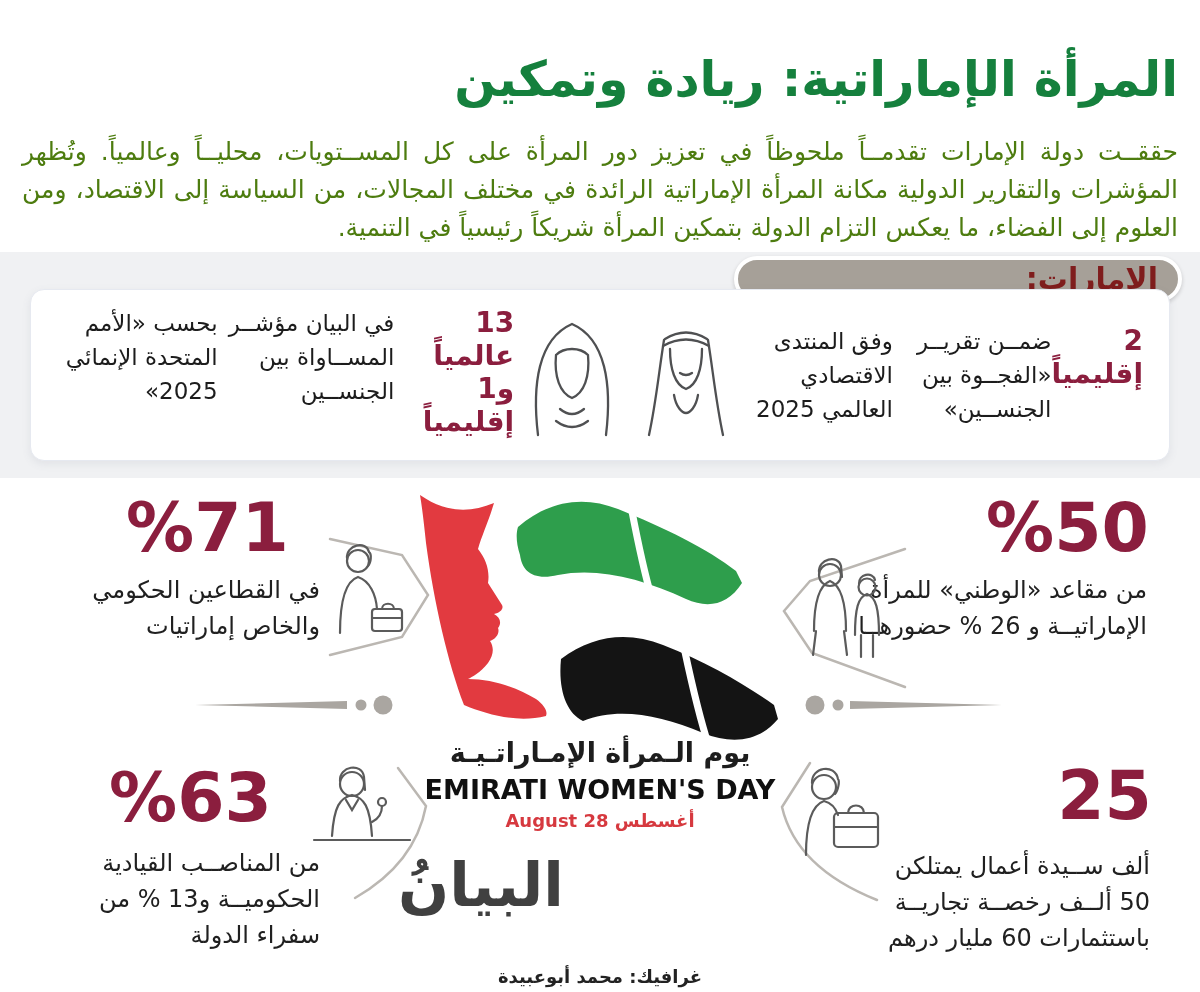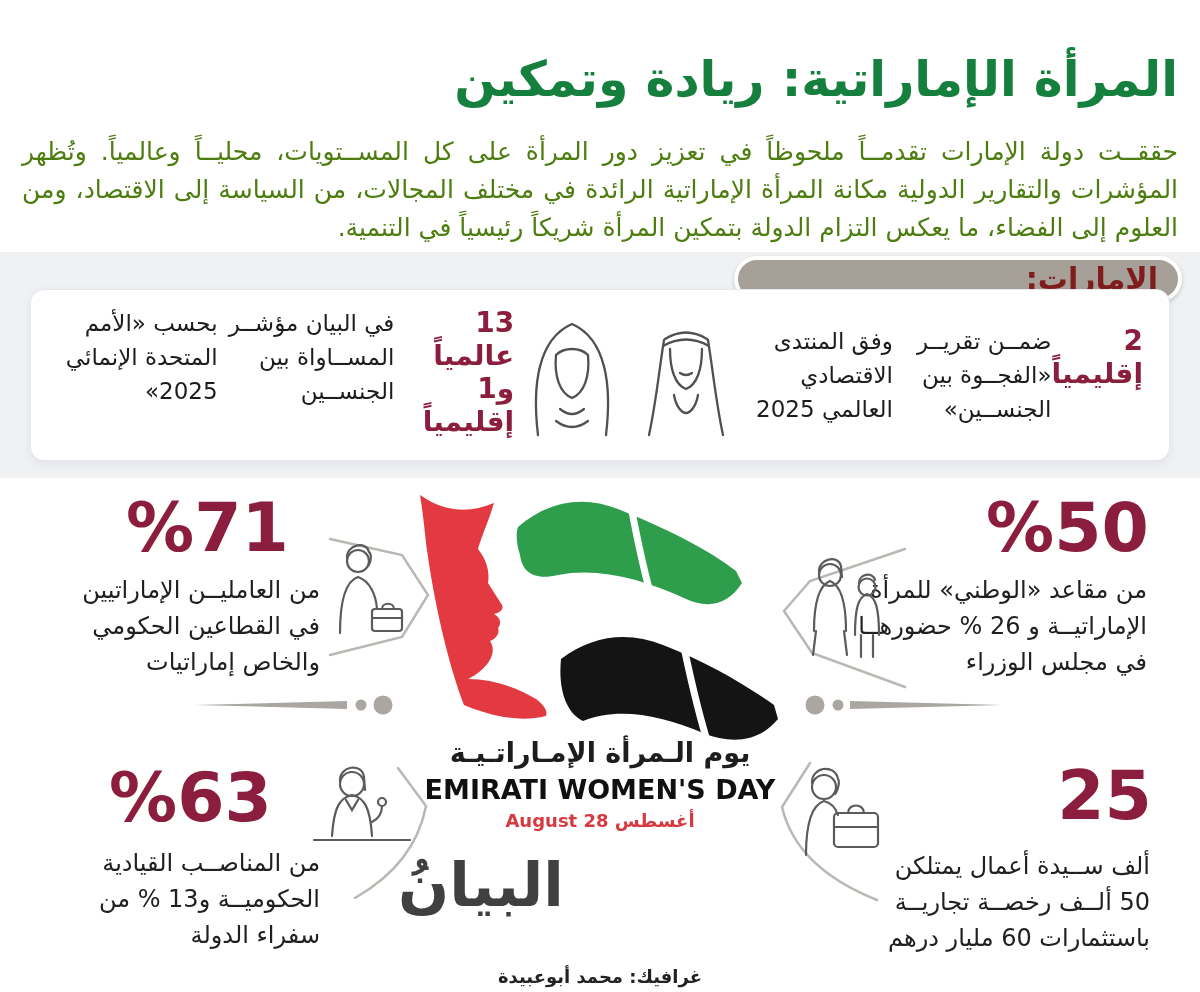--- a/index.html
+++ b/index.html
@@ -142,21 +142,20 @@
   <div class="abs" style="left:802px;top:694px;">
     <svg width="200" height="22" viewBox="0 0 200 22">
       <circle cx="13" cy="11" r="9.5" fill="#aaa6a1"></circle>
       <circle cx="36" cy="11" r="5.5" fill="#aaa6a1"></circle>
       <polygon points="48,7 200,11 48,15" fill="#aaa6a1"></polygon>
     </svg>
   </div>
 
   <div class="abs stat-num" style="left:125px;top:492px;width:165px;">%71</div>
   <div class="abs" style="left:18px;top:572px;width:302px;">
-    <div class="stat-line">من العامليــن الإماراتيين</div>
     <div class="stat-line">في القطاعين الحكومي</div>
     <div class="stat-line">والخاص إماراتيات</div>
   </div>
   <div class="abs" style="left:320px;top:525px;">
     <svg width="115" height="140" viewBox="0 0 115 140" fill="none" stroke-linecap="round">
       <polyline points="10,14 82,30 108,70 82,112 10,130" stroke="#bbb7b2" stroke-width="2.5"></polyline>
       <g stroke="#5b5b5b" stroke-width="2.2">
         <circle cx="38" cy="36" r="11"></circle>
         <path d="M 27,33 C 26,20 46,15 49,27 C 52,29 51,38 48,41"></path>
         <path d="M 20,108 C 20,76 26,56 38,52 C 50,56 56,70 57,84"></path>
@@ -185,21 +184,20 @@
         <circle cx="72" cy="44" r="4"></circle>
         <path d="M 72,48 C 72,58 66,62 62,64"></path>
       </g>
     </svg>
   </div>
 
   <div class="abs stat-num" style="left:985px;top:492px;width:165px;">%50</div>
   <div class="abs" style="left:815px;top:572px;width:332px;">
     <div class="stat-line">من مقاعد «الوطني» للمرأة</div>
     <div class="stat-line">الإماراتيــة و 26 % حضورهــا</div>
-    <div class="stat-line">في مجلس الوزراء</div>
   </div>
   <div class="abs" style="left:772px;top:535px;">
     <svg width="140" height="165" viewBox="0 0 140 165" fill="none" stroke-linecap="round">
       <polyline points="133,14 38,46 12,76 40,118 133,152" stroke="#bbb7b2" stroke-width="2.5"></polyline>
       <g stroke="#5b5b5b" stroke-width="2.2">
         <circle cx="58" cy="40" r="11"></circle>
         <path d="M 47,37 C 46,24 66,19 69,31 L 70,42"></path>
         <path d="M 42,96 C 42,66 48,50 58,46 C 68,50 74,66 74,96"></path>
         <path d="M 44,96 L 41,120 M 72,96 L 75,120"></path>
         <circle cx="95" cy="52" r="8.5"></circle>

